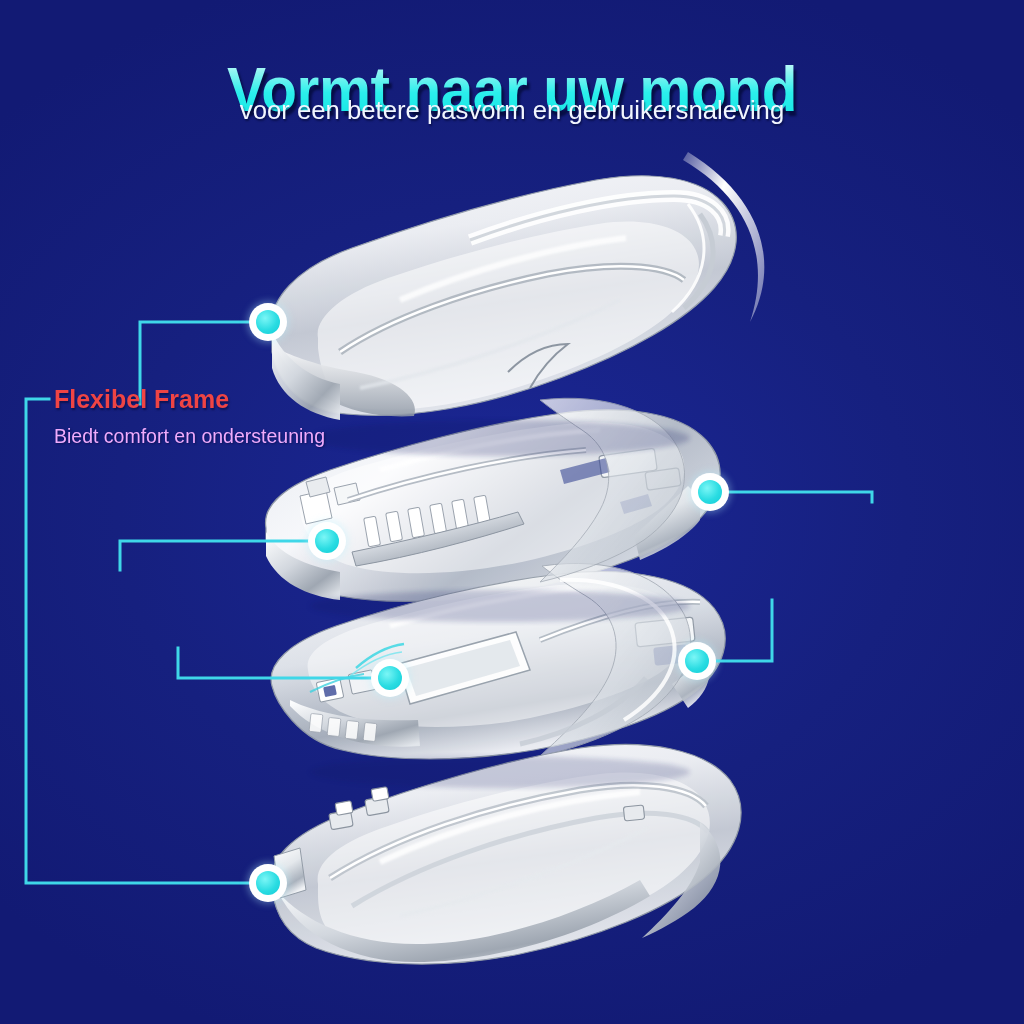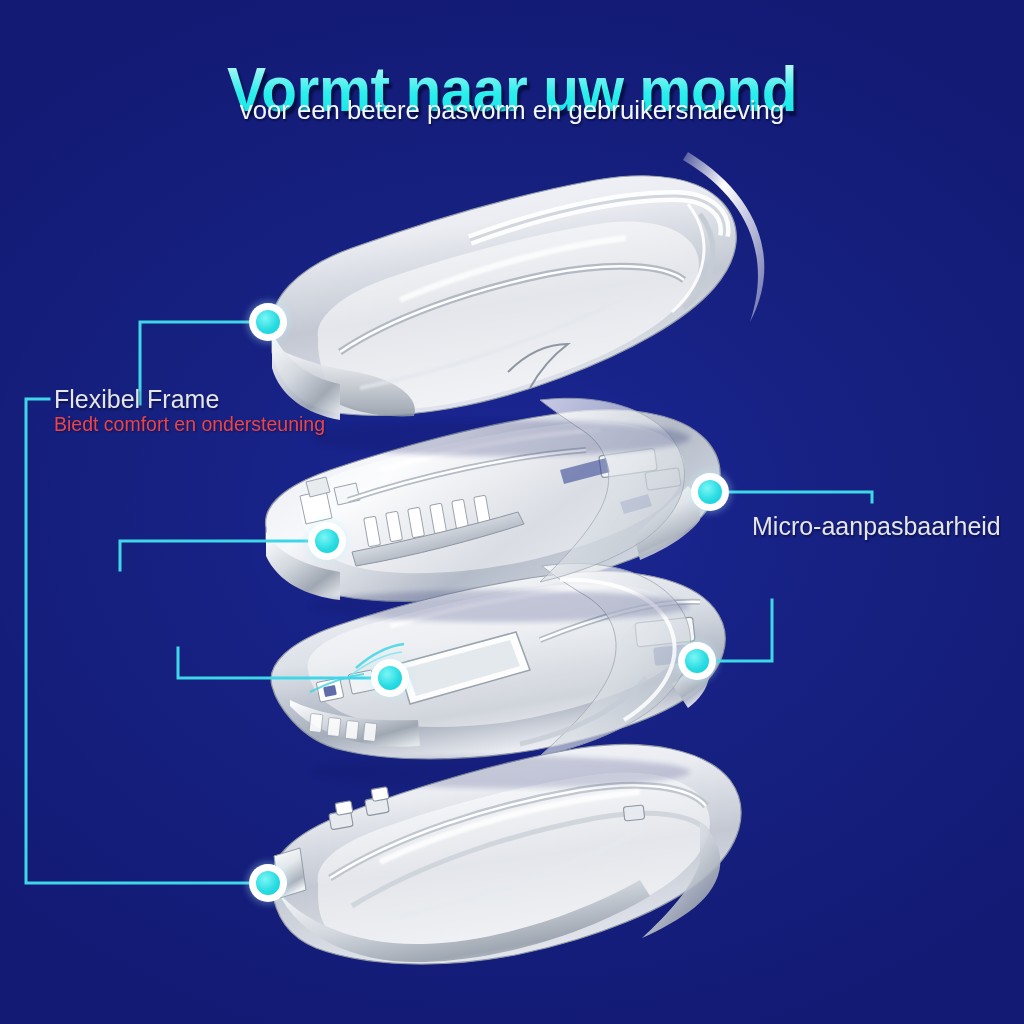--- a/index.html
+++ b/index.html
@@ -36,26 +36,26 @@
     position:absolute;left:0;right:0;top:95px;text-align:center;
     font-size:26.5px;color:#F2F6FF;font-weight:400;
     transform:scaleX(0.97);
     text-shadow:1px 2px 2px rgba(3,8,50,.6);
     white-space:nowrap;
   }
 
   
   .callout{position:absolute;}
   .callout .c-head{
-    color:#e5e5e5;font-weight:normal;font-size:25px;line-height:1.08;
+    color:#ef4444;font-weight:bold;font-size:25px;line-height:1.08;
     white-space:nowrap;text-shadow:1px 2px 2px rgba(3,8,50,.55);
   }
   .callout .c-sub{
-    color:#ef4444;font-size:19.5px;line-height:1.18;font-weight:400;
-    margin-top:0;text-shadow:1px 1px 2px rgba(3,8,50,.5);
+    color:#f0abfc;font-size:19.5px;line-height:1.18;font-weight:400;
+    margin-top:12px;text-shadow:1px 1px 2px rgba(3,8,50,.5);
   }
   #callout-flexible{left:54px;top:386px;}
   #callout-micro{left:752px;top:513px;width:265px;}
   #callout-gear{left:54px;top:575px;width:470px;}
 
   
   #wires{position:absolute;left:0;top:0;width:1024px;height:1024px;pointer-events:none;}
 
   
   .dot{
@@ -324,17 +324,16 @@
 
   <h1 class="title">Vormt naar uw mond</h1>
   <div class="subtitle">voor een betere pasvorm en gebruikersnaleving</div>
 
   <div class="callout" id="callout-flexible">
     <div class="c-head">Flexibel Frame</div>
     <div class="c-sub">Biedt comfort en ondersteuning</div>
   </div>
 
   <div class="callout" id="callout-micro">
-    <div class="c-head">Micro-aanpasbaarheid</div>
   </div>
 
 
 </div>
 
 </body></html>

